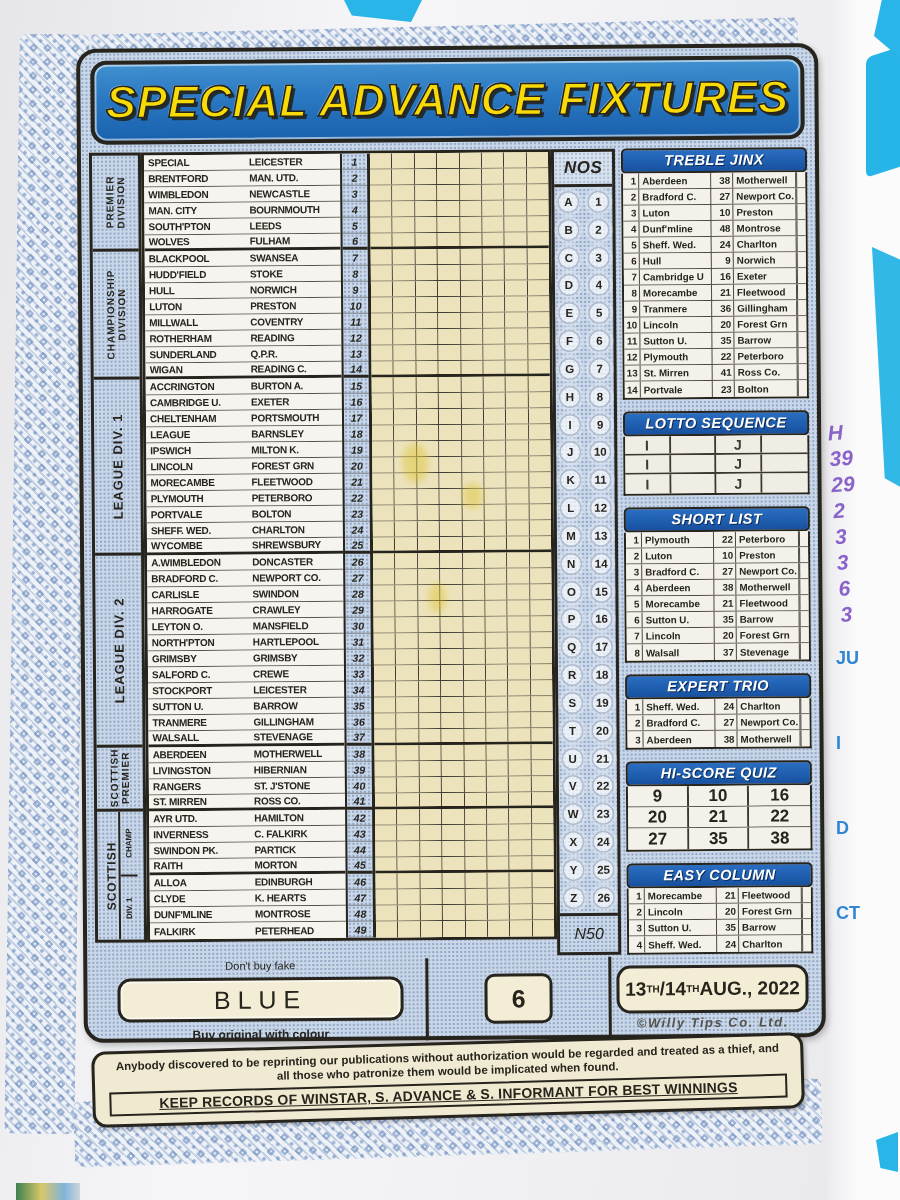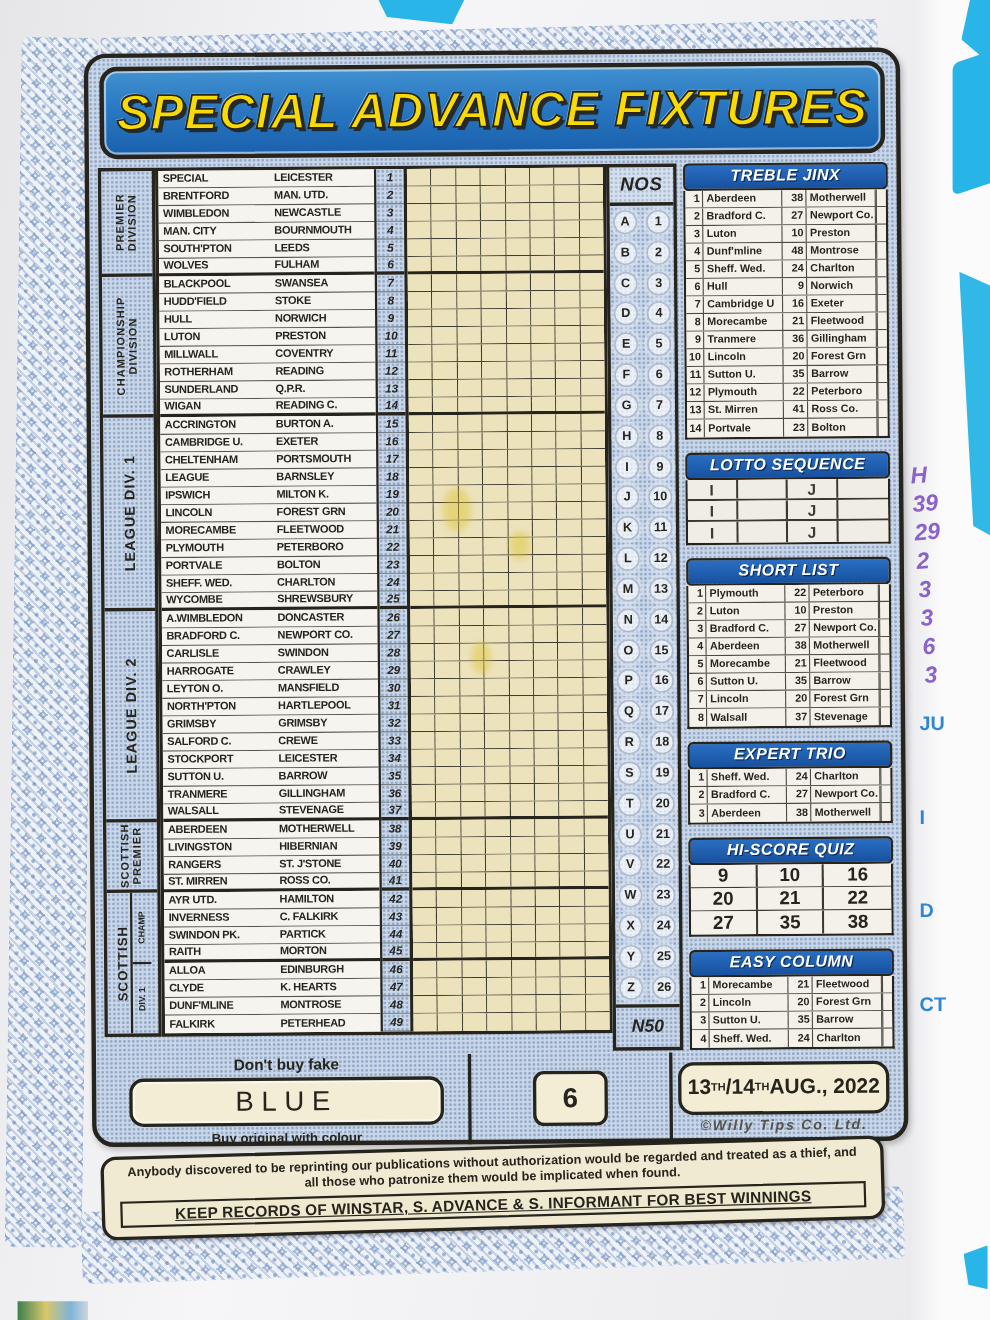--- a/index.html
+++ b/index.html
@@ -76,21 +76,21 @@
   
   .col-nos{width:64px;flex:none;box-sizing:border-box;border:3px solid #26241d;margin-left:0;height:806px;display:flex;flex-direction:column;}
   .nos-h{height:32px;flex:none;border-bottom:3px solid #26241d;display:flex;align-items:center;justify-content:center;
         font-weight:900;font-style:italic;font-size:17px;letter-spacing:.5px;background:rgba(255,255,255,.25);}
   .nos-list{flex:1;display:flex;flex-direction:column;justify-content:space-between;padding:4px 3px;}
   .nos-row{display:flex;justify-content:space-between;align-items:center;}
   .circ{width:22px;height:22px;border-radius:50%;background:rgba(250,251,253,.72);
         box-shadow:inset 0 0 0 1.5px rgba(125,145,175,.55), 0 0 0 3px rgba(225,232,242,.5);
         display:flex;align-items:center;justify-content:center;font-weight:bold;font-size:11.5px;}
   .nos-f{height:36px;flex:none;border-top:3px solid #26241d;display:flex;align-items:center;justify-content:center;
-        font-weight:700;font-style:italic;font-size:16px;}
+        font-weight:400;font-style:italic;font-size:16px;}
   
   .col-panels{flex:1;padding-left:6px;display:flex;flex-direction:column;justify-content:space-between;height:806px;}
   .panel-h{background:linear-gradient(180deg,#2a6ec2,#17519f);border:2px solid #26241d;border-radius:5px;
         color:#fff;font-weight:900;font-style:italic;font-size:14.5px;text-align:center;padding:2px 0 3px;
         text-shadow:1px 1px 0 #0c2a55;letter-spacing:.5px;}
   .panel-rows{border:2px solid #26241d;border-top:none;background:#f4f1ea;}
   .prow{display:grid;grid-template-columns:16px 72px 22px 1fr 9px;height:16px;box-sizing:border-box;
         border-bottom:1px solid #4c4942;align-items:center;font-size:9.8px;font-weight:bold;background:#f4f1ea;}
   .prow:last-child{border-bottom:none;}
   .prow span{overflow:hidden;white-space:nowrap;height:100%;display:flex;align-items:center;box-sizing:border-box;}
@@ -104,21 +104,21 @@
   .lcell:last-child{border-right:none;}
   .hrow{display:grid;grid-template-columns:repeat(3,1fr);height:21px;box-sizing:border-box;border-bottom:2px solid #3a382f;}
   .hrow:last-child{border-bottom:none;}
   .hcell{border-right:2px solid #3a382f;display:flex;align-items:center;justify-content:center;
         font-weight:900;font-size:17px;background:#f4f1ea;}
   .hcell:last-child{border-right:none;}
 
   
   .cfooter{display:flex;height:82px;margin-top:2px;}
   .f-left{width:330px;flex:none;display:flex;flex-direction:column;align-items:center;justify-content:space-between;padding:0 6px;box-sizing:border-box;}
-  .dbf{font-size:14px;font-weight:bold;}
+  .dbf{font-size:11px;font-weight:normal;}
   .blue-box{width:88%;height:38px;border:3px solid #26241d;border-radius:13px;background:#f2edd4;
         display:flex;align-items:center;justify-content:center;box-shadow:inset 0 0 0 2px rgba(255,255,255,.6);}
   .blue-box span{font-size:25px;font-weight:400;letter-spacing:7px;}
   .boc{font-size:12px;font-weight:bold;}
   .f-mid{width:180px;flex:none;border-left:3px solid #26241d;border-right:3px solid #26241d;
         display:flex;align-items:center;justify-content:center;}
   .six-box{width:62px;height:44px;border:3px solid #26241d;border-radius:10px;background:#f2edd4;
         display:flex;align-items:center;justify-content:center;font-size:25px;font-weight:900;}
   .f-right{flex:1;display:flex;flex-direction:column;align-items:center;justify-content:center;gap:2px;}
   .date-box{width:92%;height:42px;border:3px solid #26241d;border-radius:14px;background:#f2edd4;

